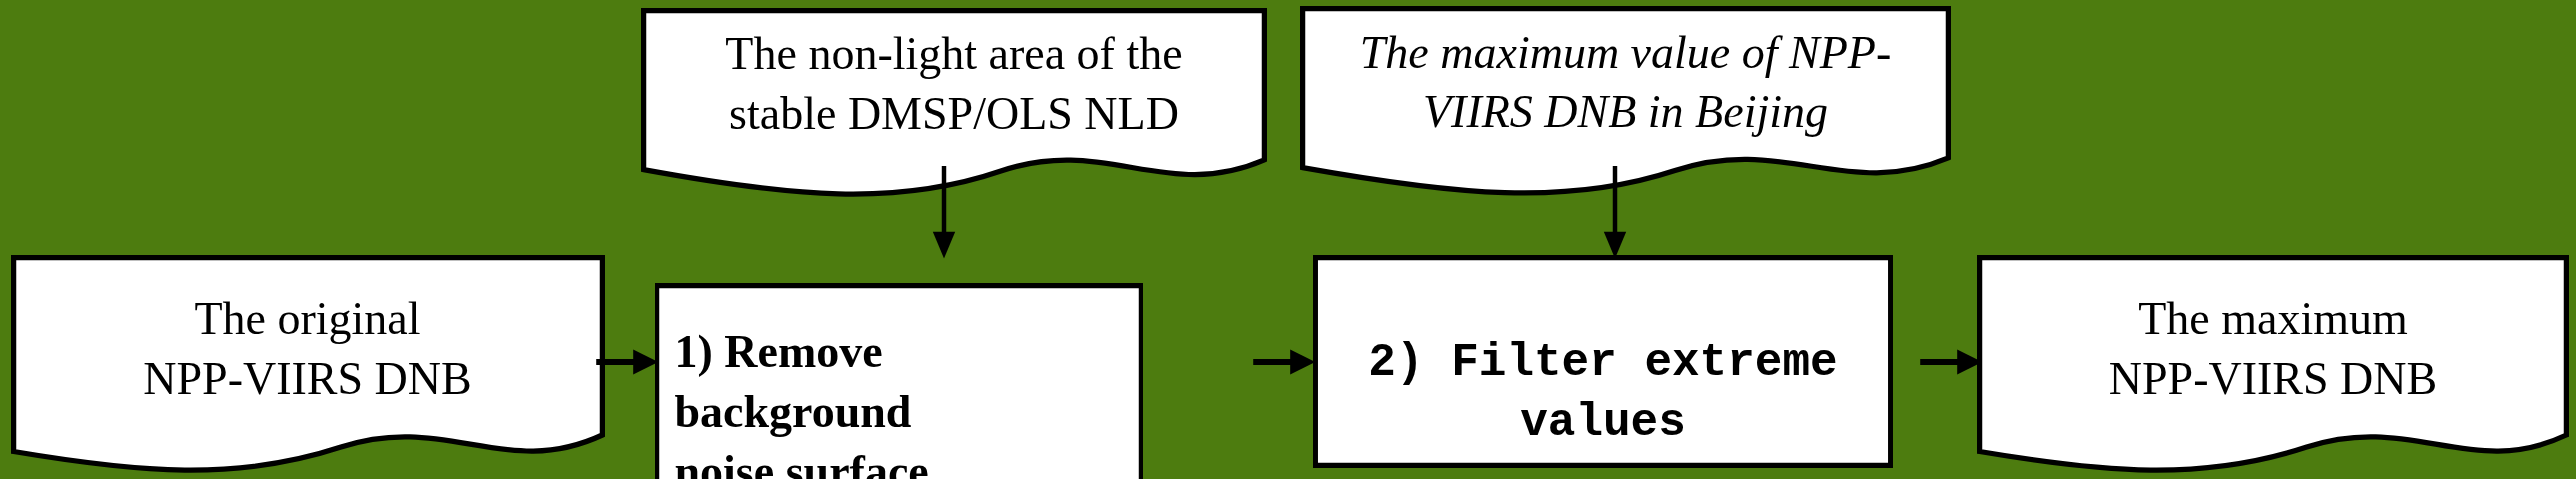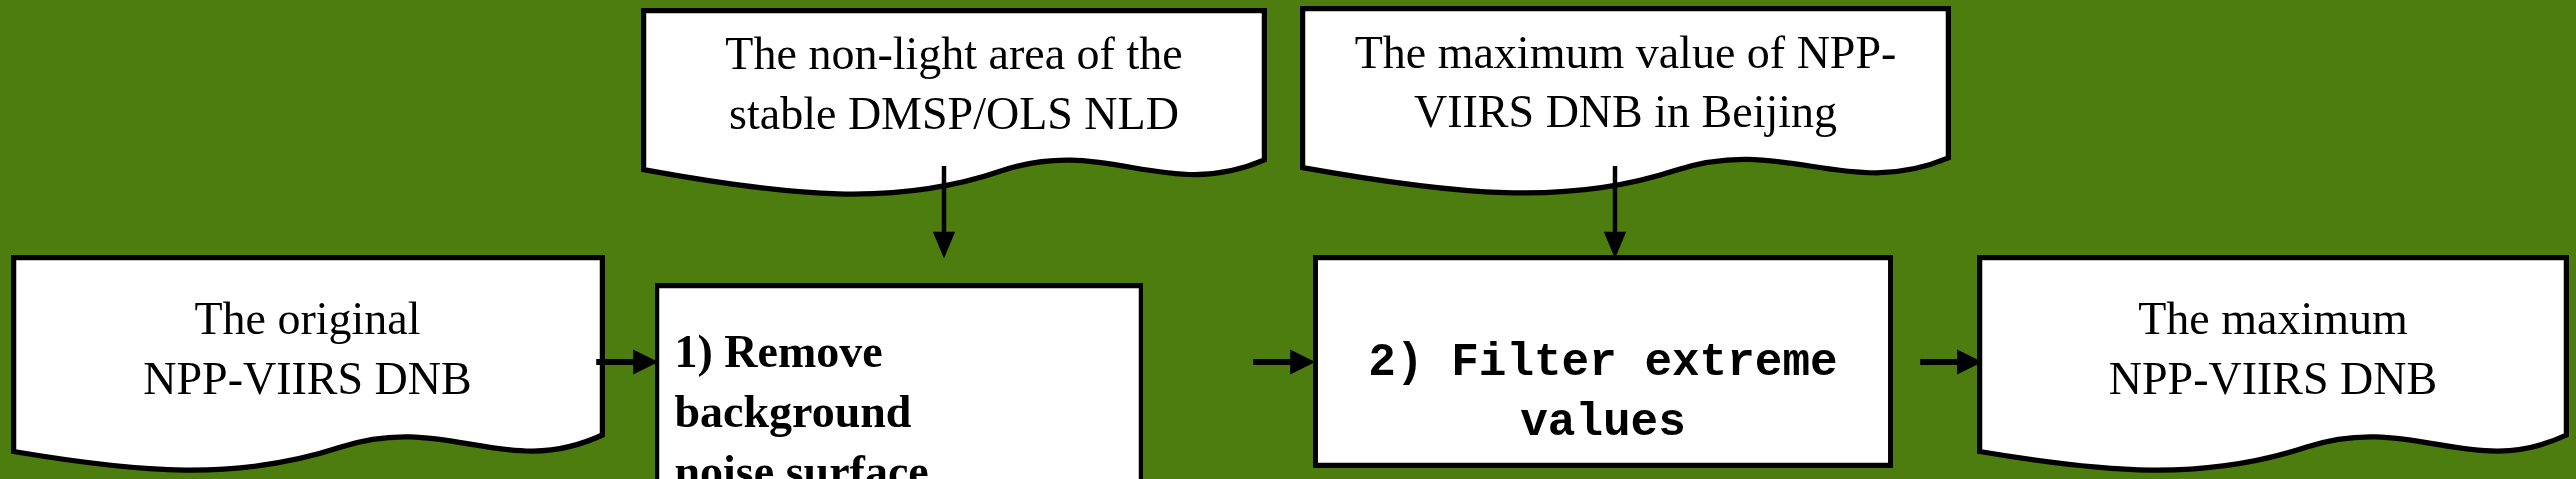--- a/index.html
+++ b/index.html
@@ -74,21 +74,21 @@
       <path d="M 3.5 3.5 L 831.5 3.5 L 831.5 203 C 700 260 620 170 480 218 C 340 266 200 252 3.5 216 Z" fill="#FFFFFF" stroke="#000000" stroke-width="7" stroke-linejoin="miter" stroke-linecap="butt"></path>
     </svg>
     <div class="node-label" style="top:16.5px;">The non-light area of the
 stable DMSP/OLS NLD</div>
   </div>
 
   <div class="node doc-shape" style="left:1300px; top:6px; width:651px; height:196px;">
     <svg viewBox="0 0 868 262" preserveAspectRatio="none">
       <path d="M 3.5 3.5 L 864.5 3.5 L 864.5 203 C 730 260 645 172 500 220 C 355 268 205 252 3.5 216 Z" fill="#FFFFFF" stroke="#000000" stroke-width="7" stroke-linejoin="miter" stroke-linecap="butt"></path>
     </svg>
-    <div class="node-label" style="top:16.5px;">The maximum value of NPP-
+    <div class="node-label" style="top:16.5px;font-style:italic;">The maximum value of NPP-
 VIIRS DNB in Beijing</div>
   </div>
 
   <div class="connector" style="left:929px; top:166px; width:30px; height:94px;">
     <svg width="30" height="94" viewBox="0 0 40 126">
       <line x1="20" y1="0" x2="20" y2="104" stroke="#000000" stroke-width="6"></line>
       <polygon points="20,124 5,88 35,88" fill="#000000"></polygon>
     </svg>
   </div>
 

